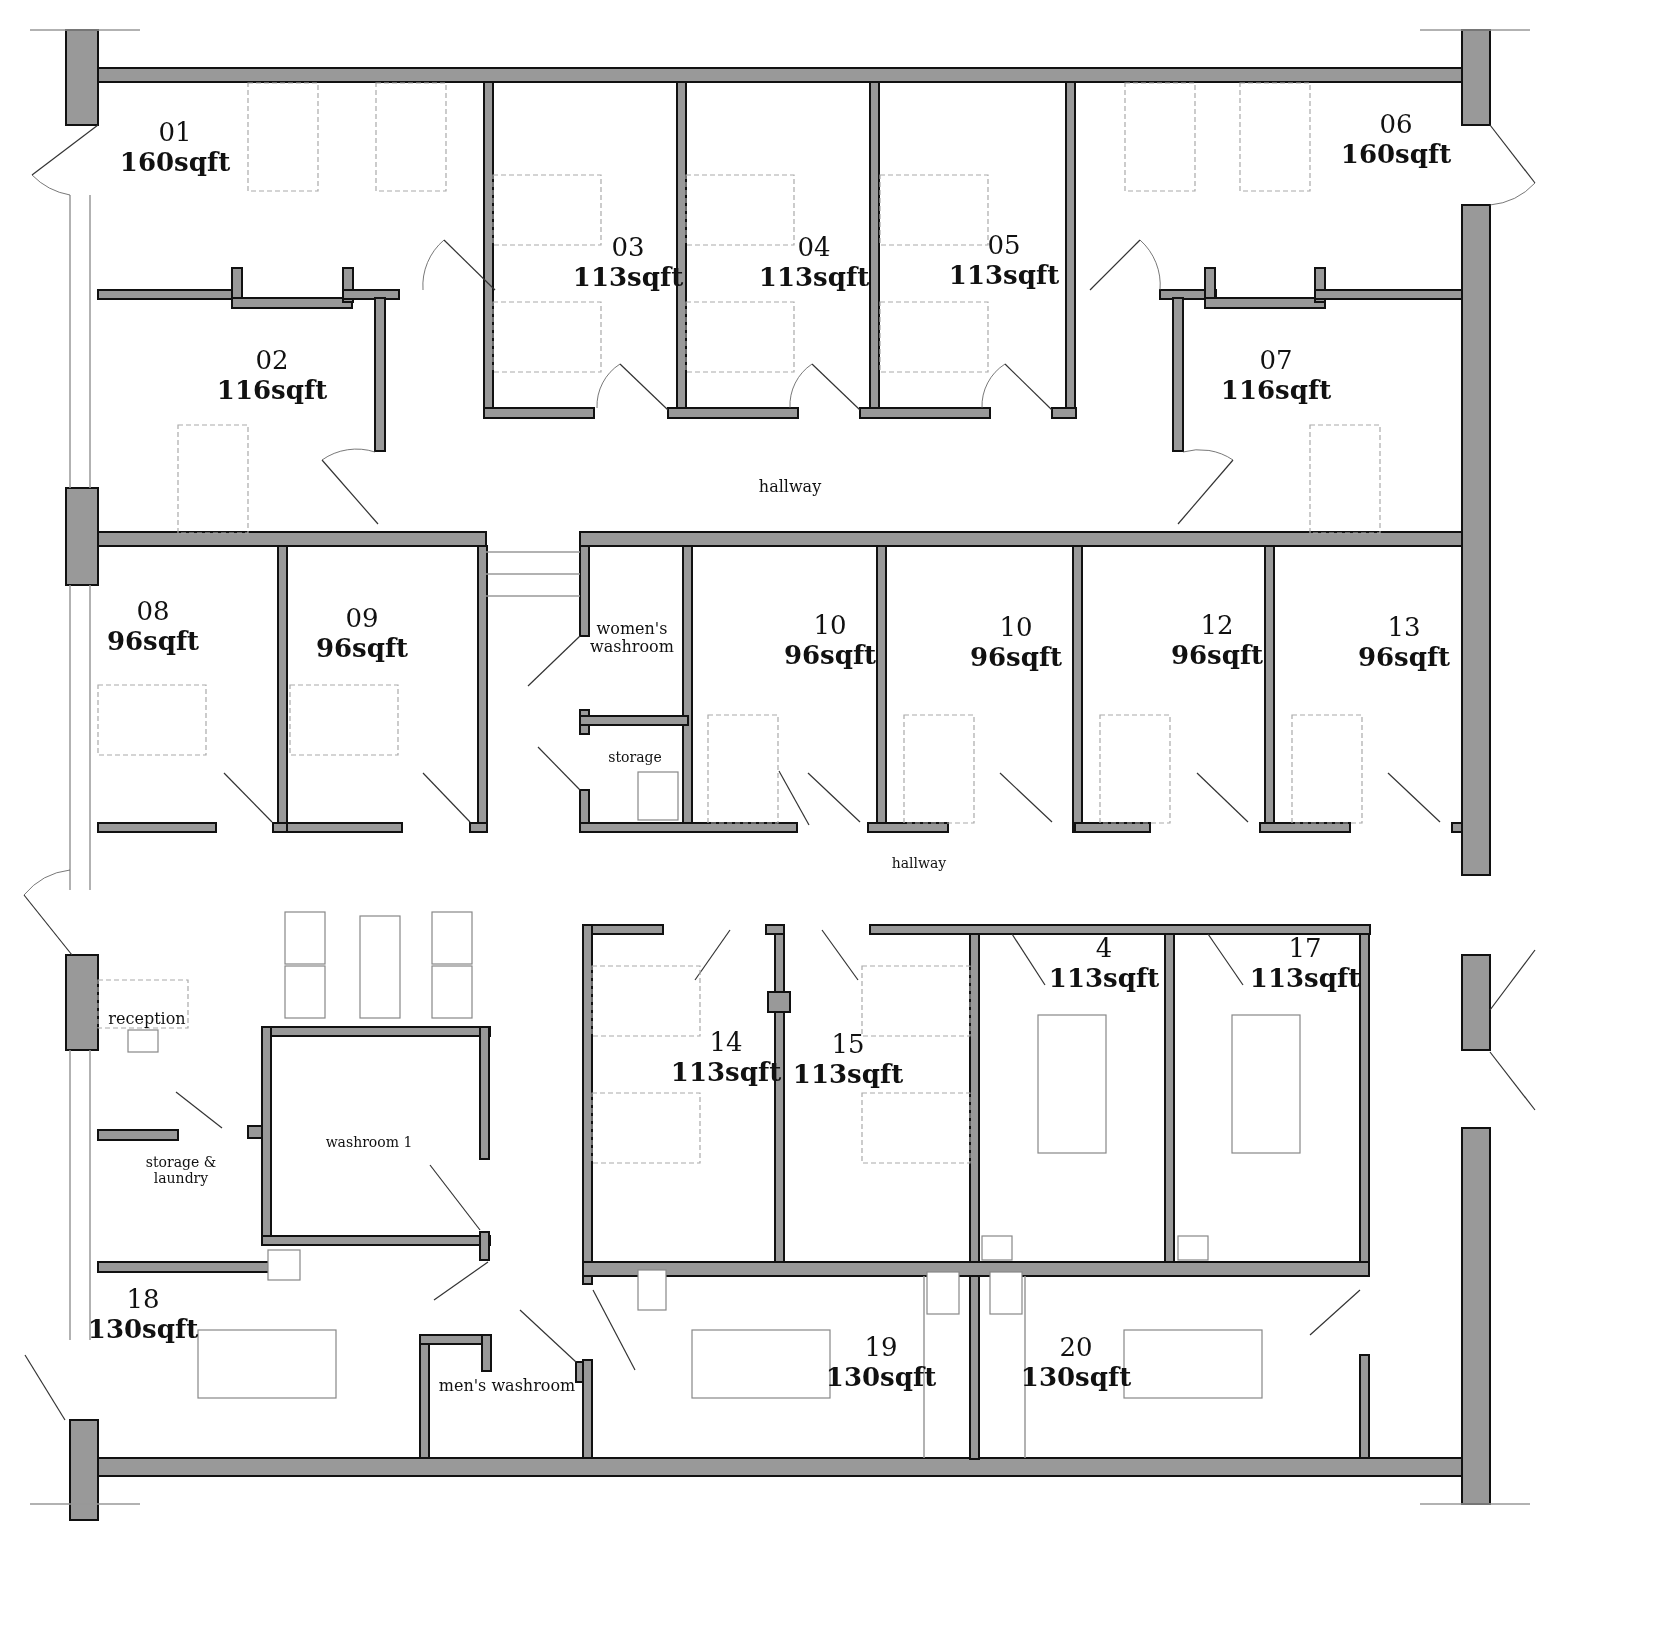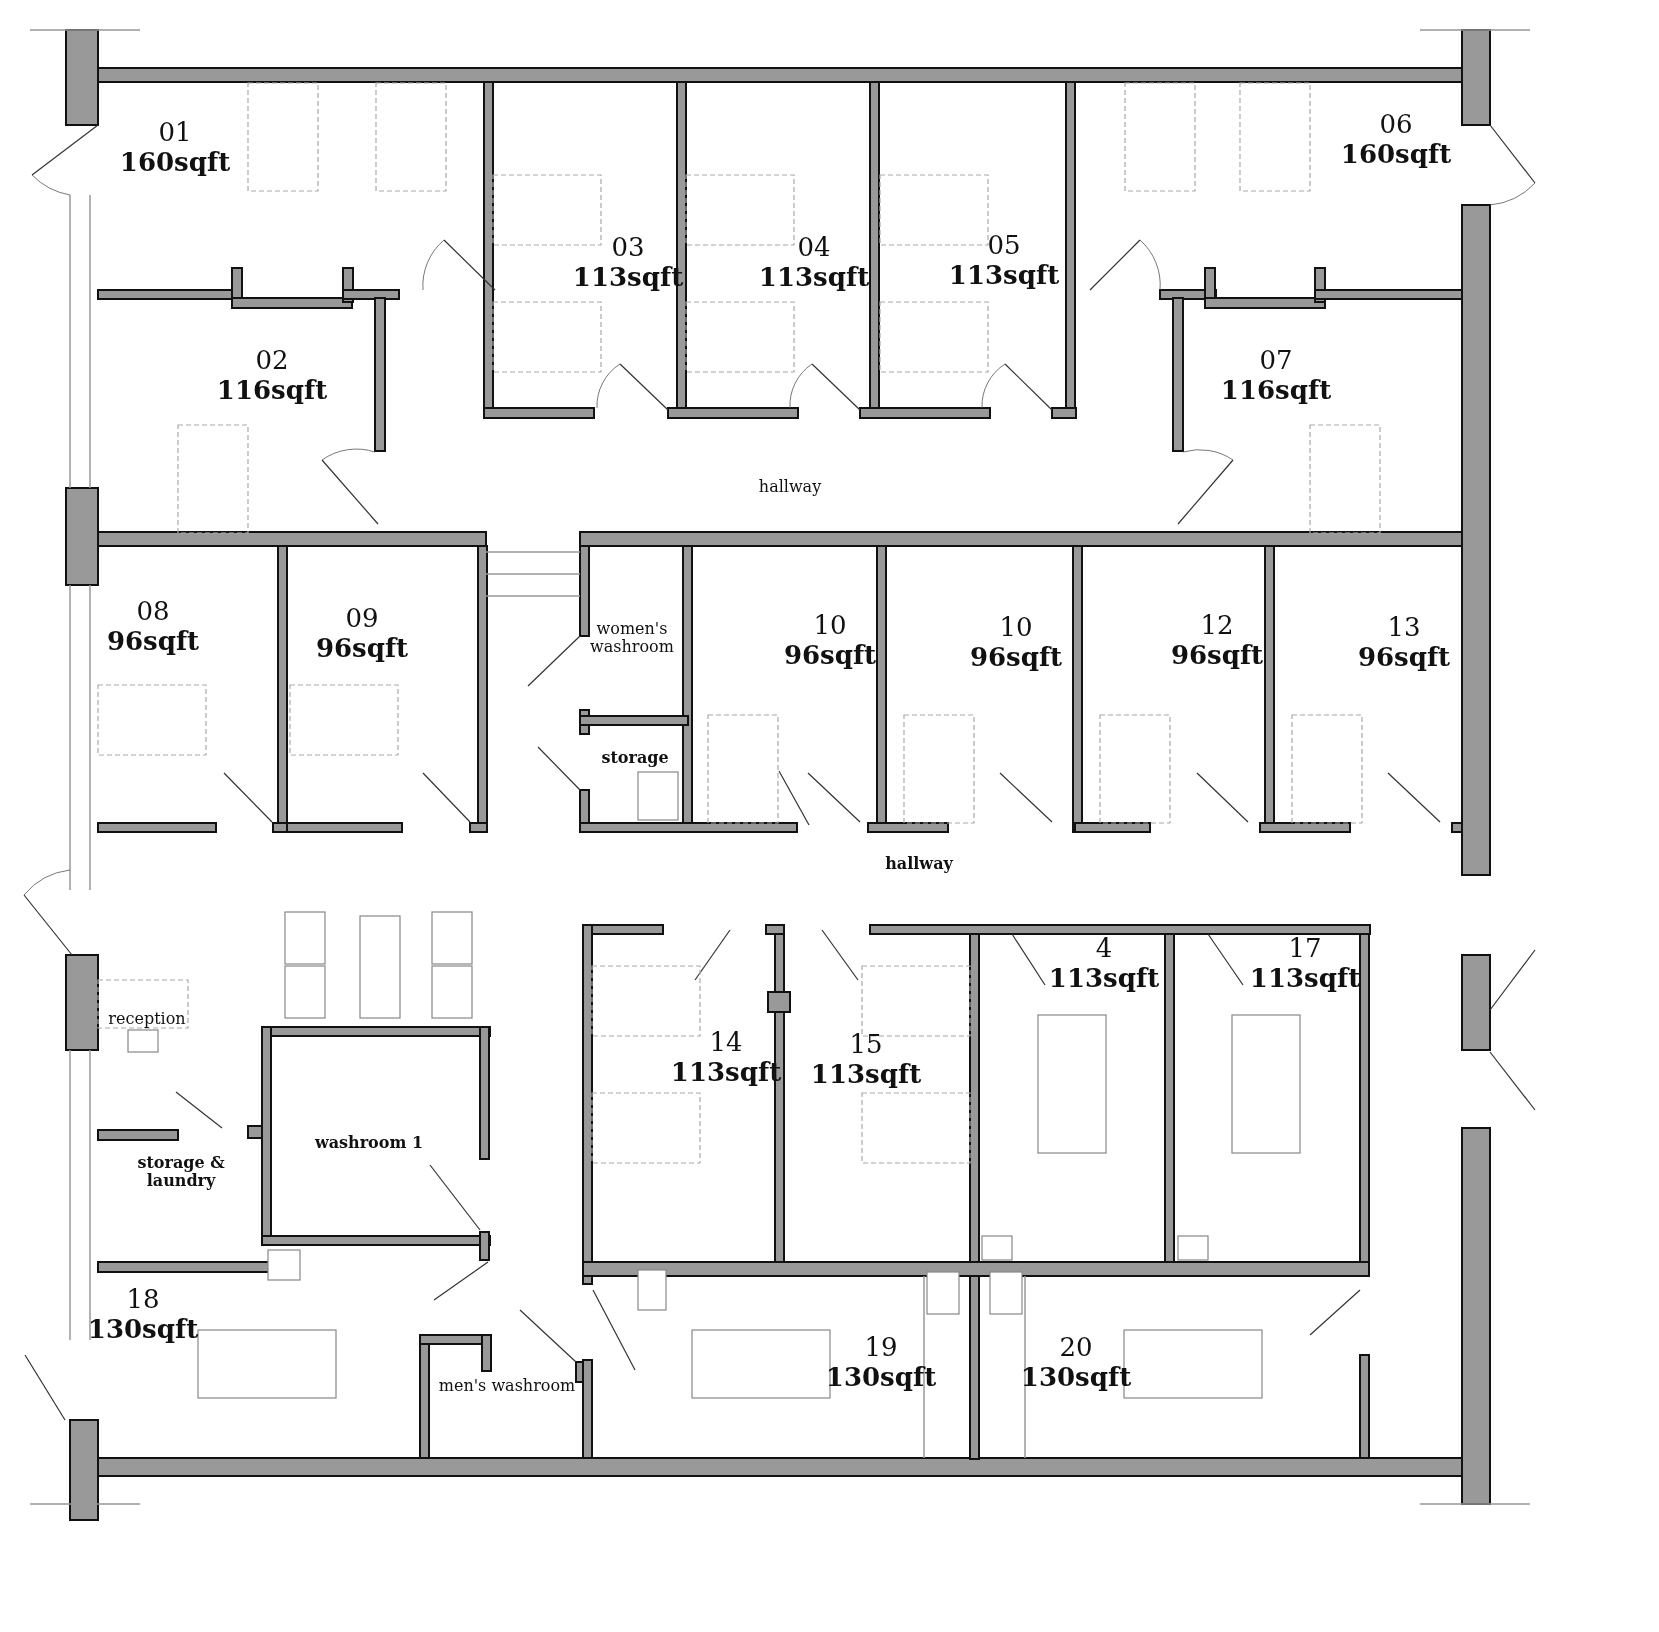--- a/index.html
+++ b/index.html
@@ -7,21 +7,21 @@
   #plan{position:absolute;left:0;top:0;width:1659px;height:1632px;}
   .wall{fill:#999;stroke:#111;stroke-width:2;}
   .thin{fill:none;stroke:#999;stroke-width:1.5;}
   .dash{fill:none;stroke:#aaa;stroke-width:1.2;stroke-dasharray:5 3;}
   .furn{fill:#fff;stroke:#888;stroke-width:1.2;}
   .door{fill:none;stroke:#333;stroke-width:1.2;}
   .swing{fill:none;stroke:#555;stroke-width:0.8;}
   .lbl{position:absolute;text-align:center;line-height:1.15;white-space:nowrap;transform:translate(-50%,0);}
   .room-num{font-size:26px;font-weight:400;}
   .room-area{font-size:26px;font-weight:600;}
-  .small{font-size:16px;font-weight:700;}
+  .small{font-size:14px;font-weight:400;}
   .tiny{font-size:16px;font-weight:400;}
 </style>
 </head>
 <body>
 
 <svg id="plan" viewBox="0 0 1659 1632" xmlns="http://www.w3.org/2000/svg">
 
   <g>
     <rect class="wall" x="66" y="30" width="32" height="95"></rect>
     <rect class="wall" x="66" y="488" width="32" height="97"></rect>
@@ -260,21 +260,21 @@
   <div class="room-area">96sqft</div>
 </div>
 <div class="lbl" style="left:1404px;top:613px;">
   <div class="room-num">13</div>
   <div class="room-area">96sqft</div>
 </div>
 <div class="lbl" style="left:726px;top:1028px;">
   <div class="room-num">14</div>
   <div class="room-area">113sqft</div>
 </div>
-<div class="lbl" style="left:866px;top:1030px;">
+<div class="lbl" style="left:848px;top:1030px;">
   <div class="room-num">15</div>
   <div class="room-area">113sqft</div>
 </div>
 <div class="lbl" style="left:1104px;top:934px;">
   <div class="room-num">4</div>
   <div class="room-area">113sqft</div>
 </div>
 <div class="lbl" style="left:1305px;top:934px;">
   <div class="room-num">17</div>
   <div class="room-area">113sqft</div>

